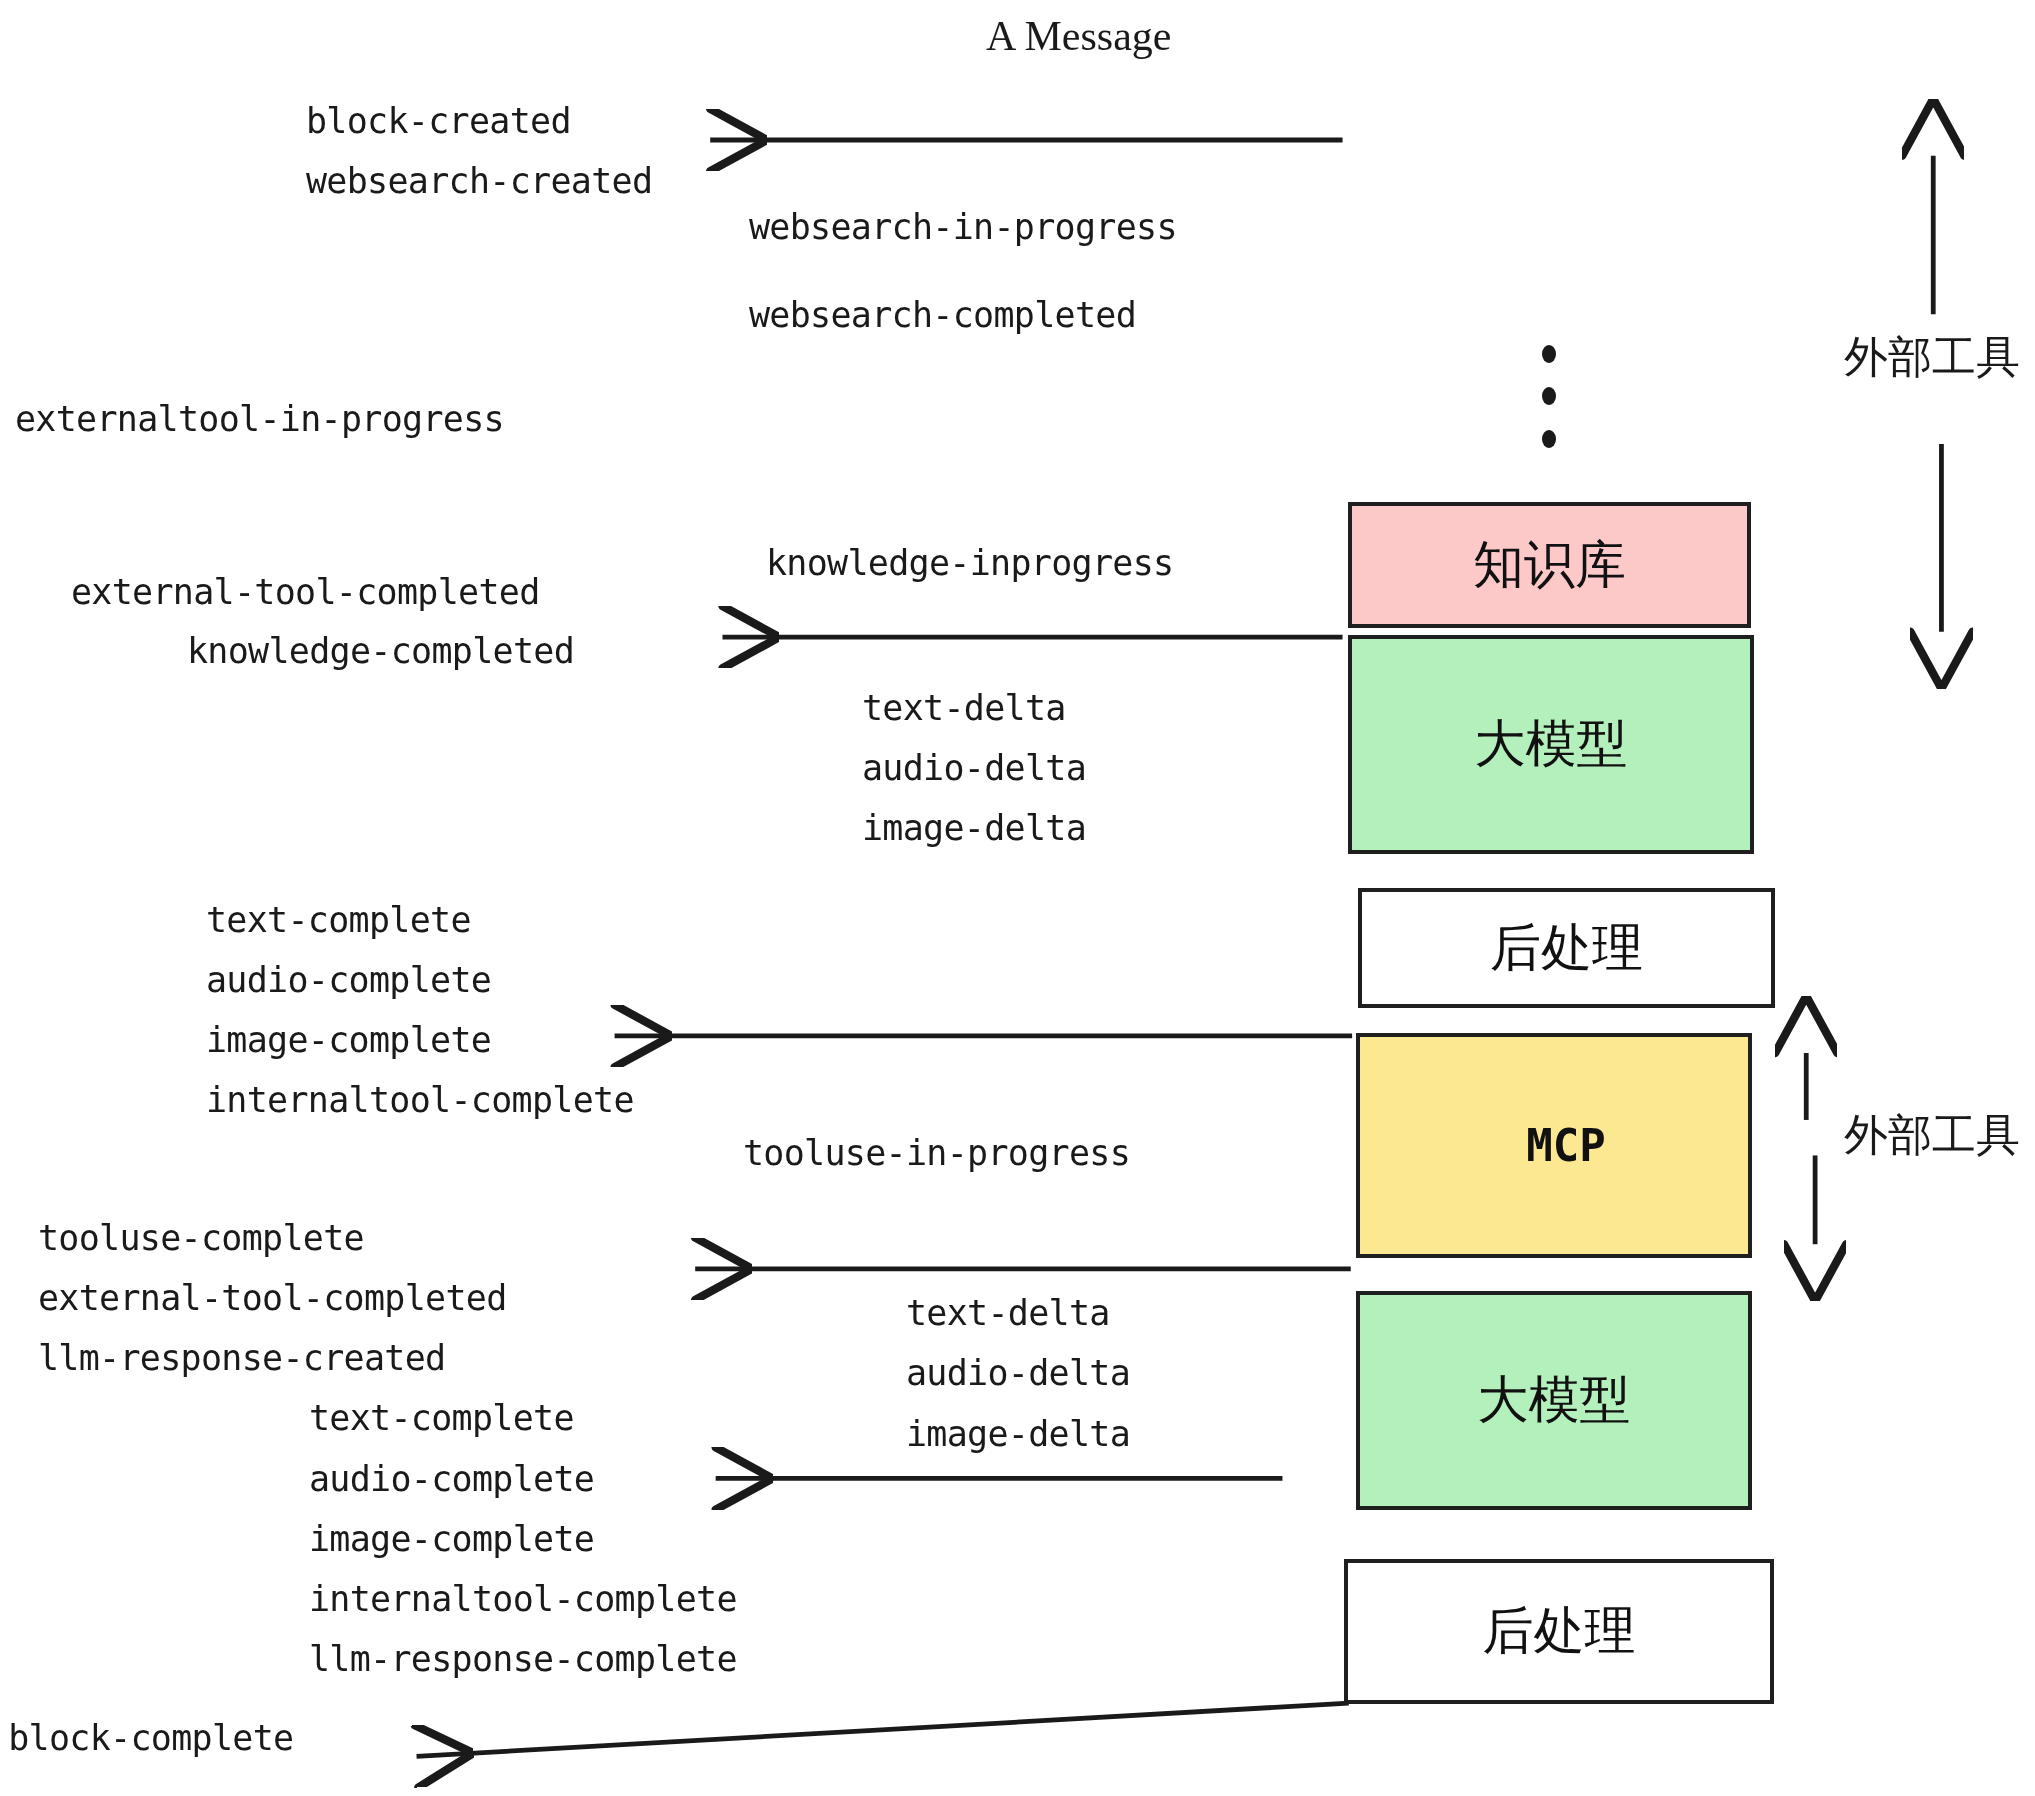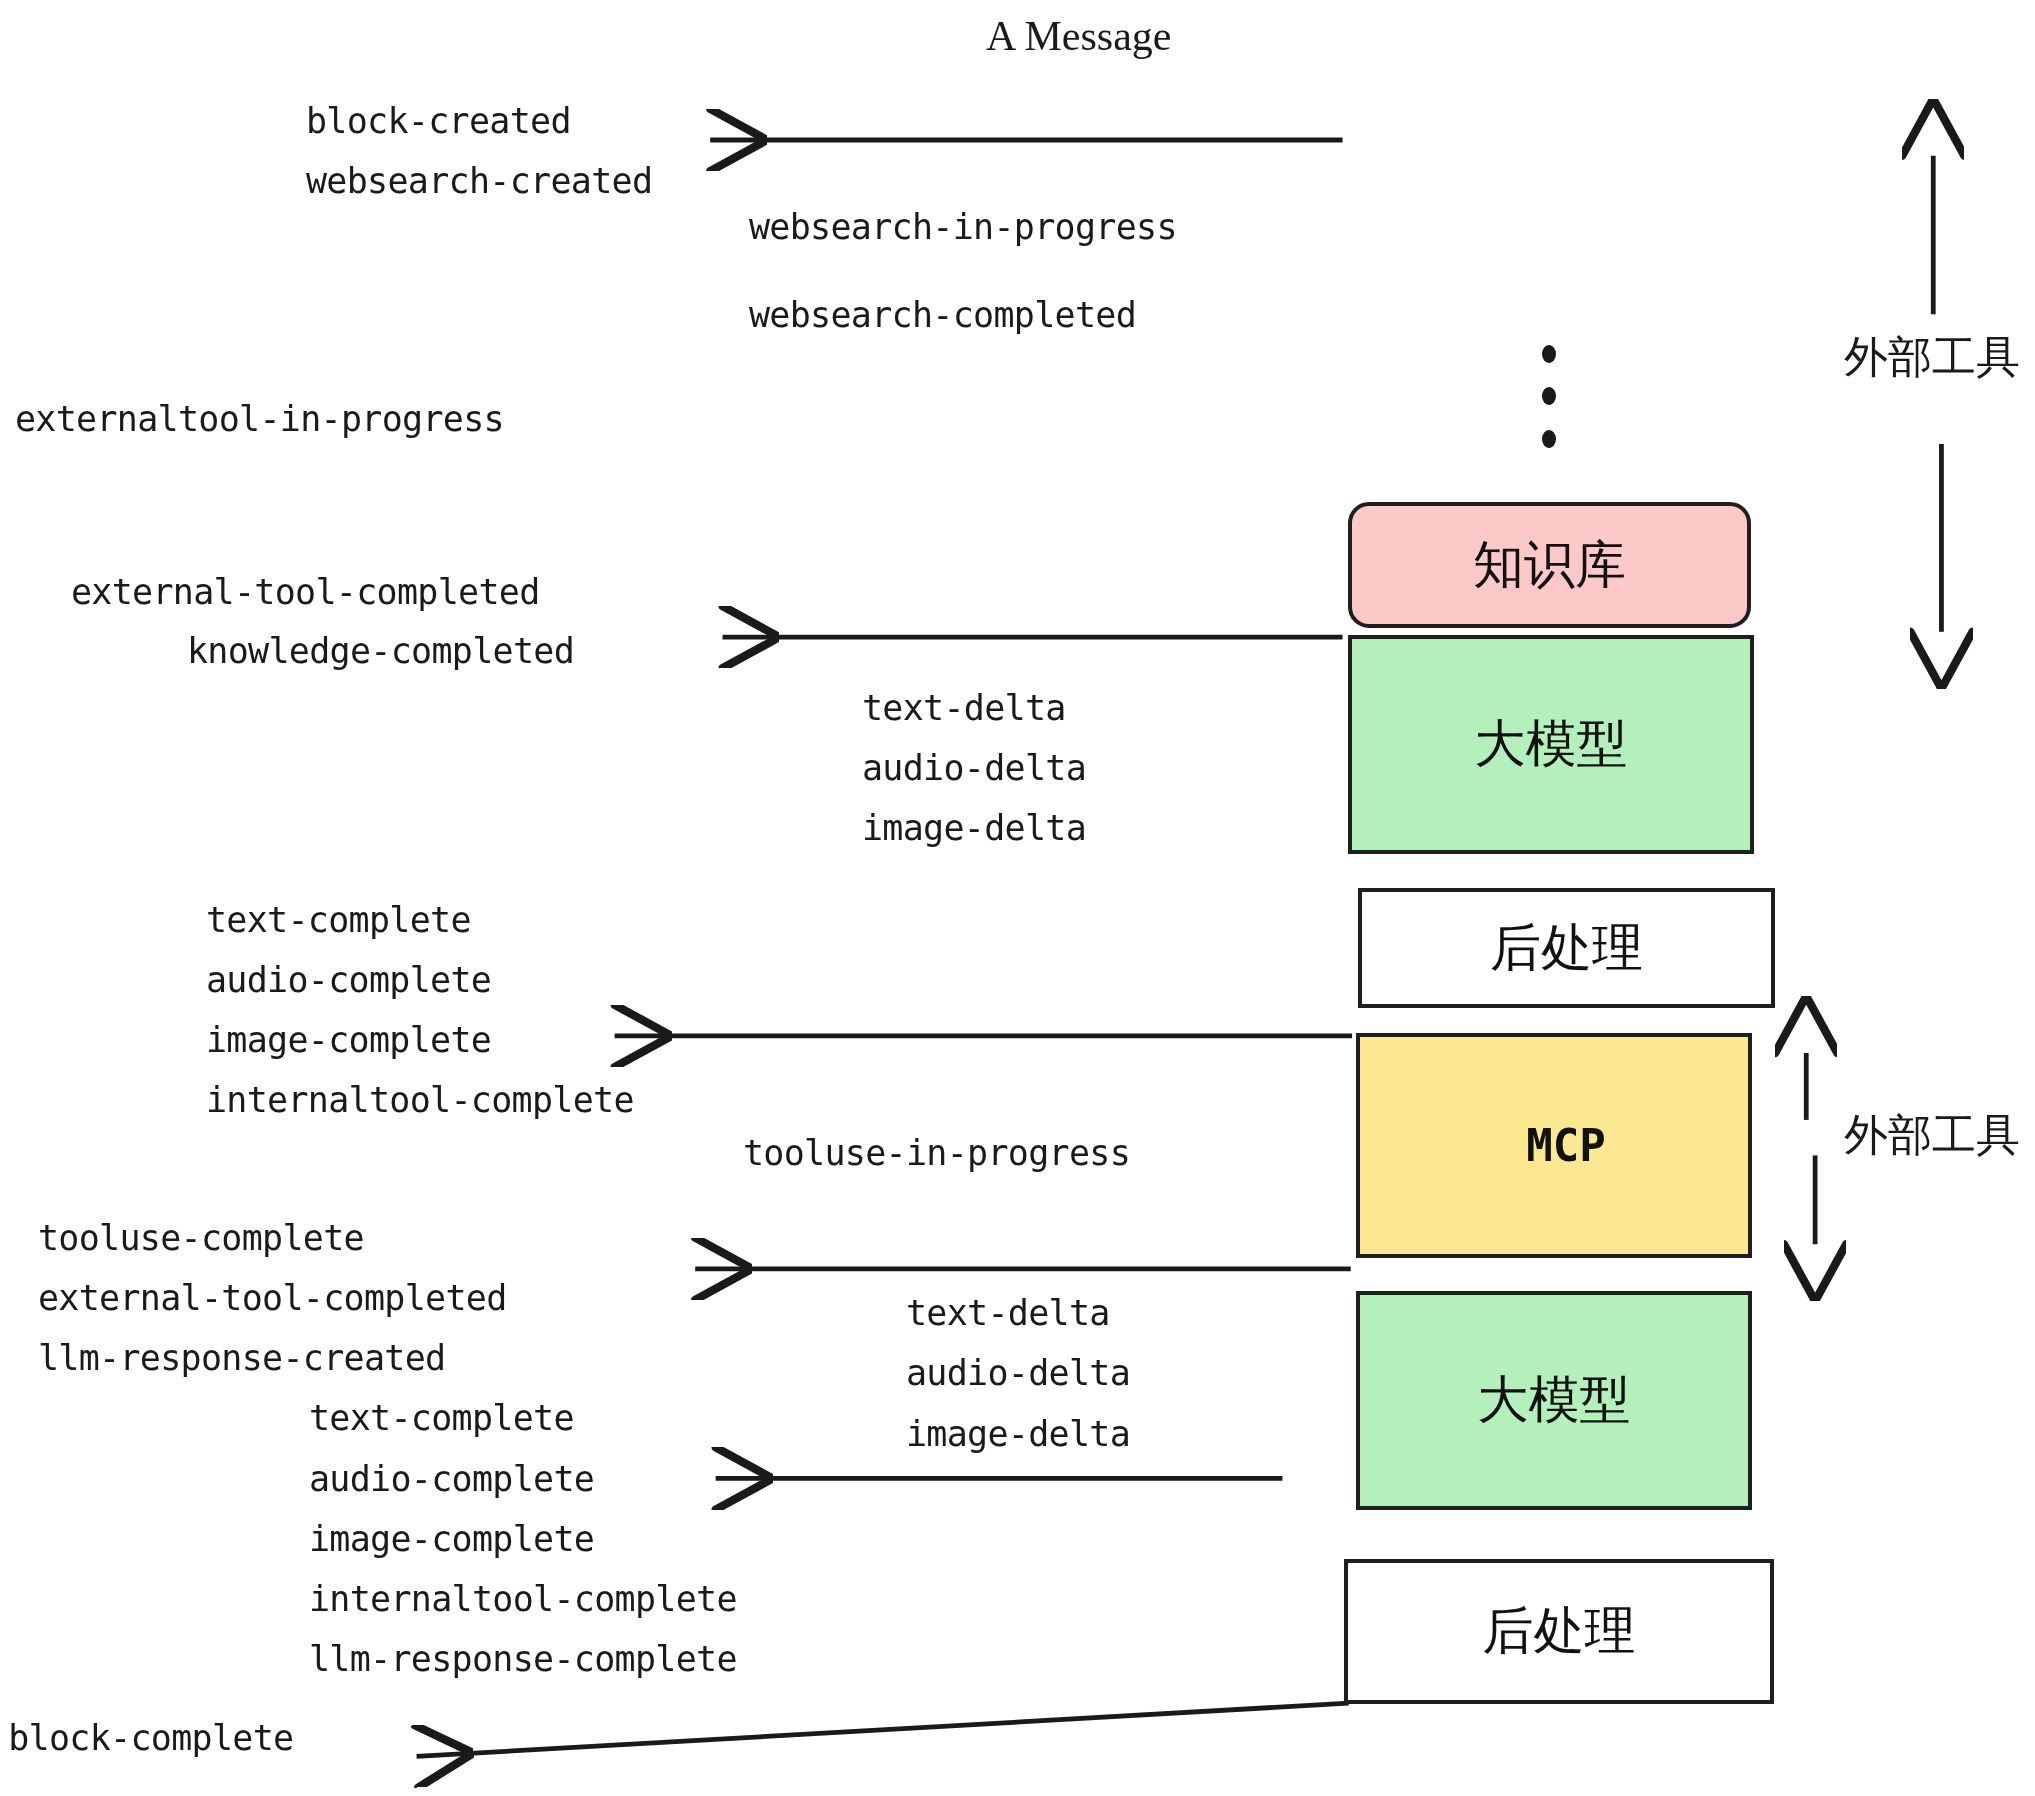--- a/index.html
+++ b/index.html
@@ -33,20 +33,21 @@
 <div id="stage">
 
   <div class="title" style="left:986px;top:15px;">A Message</div>
 
   <div class="lbl" style="left:306px;top:104px;">block-created</div>
   <div class="lbl" style="left:306px;top:164px;">websearch-created</div>
   <div class="lbl" style="left:749px;top:210px;">websearch-in-progress</div>
   <div class="lbl" style="left:749px;top:298px;">websearch-completed</div>
   <div class="lbl" style="left:15px;top:402px;">externaltool-in-progress</div>
 
+  <div class="lbl" style="left:766px;top:546px;">knowledge-inprogress</div>
   <div class="lbl" style="left:71px;top:575px;">external-tool-completed</div>
   <div class="lbl" style="left:187px;top:634px;">knowledge-completed</div>
 
   <div class="lbl" style="left:862px;top:691px;">text-delta</div>
   <div class="lbl" style="left:862px;top:751px;">audio-delta</div>
   <div class="lbl" style="left:862px;top:811px;">image-delta</div>
 
   <div class="lbl" style="left:206px;top:903px;">text-complete</div>
   <div class="lbl" style="left:206px;top:963px;">audio-complete</div>
   <div class="lbl" style="left:206px;top:1023px;">image-complete</div>
@@ -66,21 +67,21 @@
   <div class="lbl" style="left:309px;top:1522px;">image-complete</div>
   <div class="lbl" style="left:309px;top:1582px;">internaltool-complete</div>
   <div class="lbl" style="left:309px;top:1642px;">llm-response-complete</div>
   <div class="lbl" style="left:8.2px;top:1721px;">block-complete</div>
 
 
   <div class="dot" style="left:1542px;top:345px;"></div>
   <div class="dot" style="left:1542px;top:387px;"></div>
   <div class="dot" style="left:1542px;top:430px;"></div>
 
-  <div class="box" style="left:1348px;top:502px;width:403px;height:126px;background:#FCC8C8;border-radius:21px;">
+  <div class="box" style="left:1348px;top:502px;width:403px;height:126px;background:#FCC8C8;">
     <span>知识库</span>
   </div>
 
   <div class="box" style="left:1348px;top:635px;width:406px;height:219px;background:#B4F0BC;">
     <span>大模型</span>
   </div>
 
   <div class="box" style="left:1358px;top:888px;width:417px;height:120px;background:#FFFFFF;">
     <span>后处理</span>
   </div>

